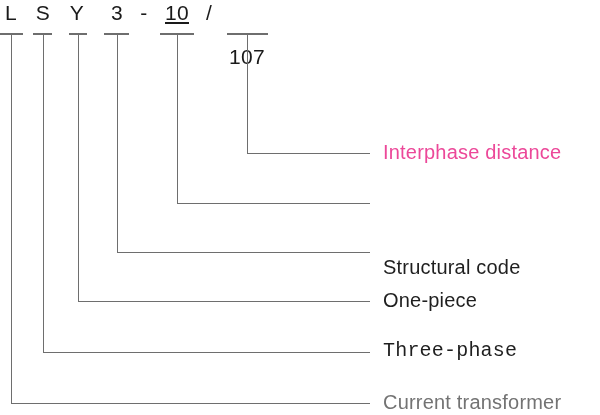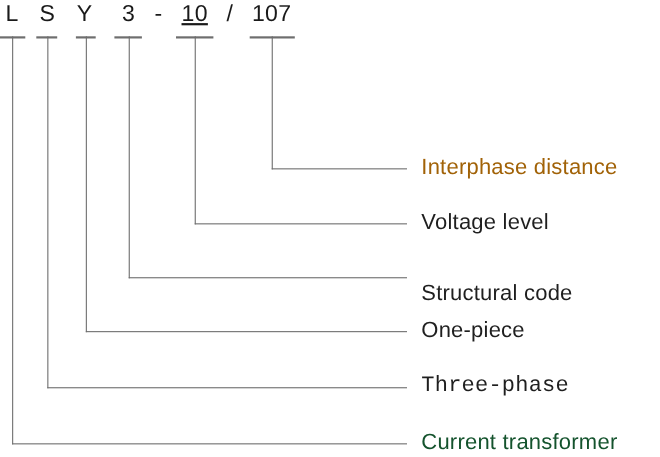--- a/index.html
+++ b/index.html
@@ -49,32 +49,31 @@
 <body>
 
 <div class="canvas" style="background: rgb(255, 255, 255);">
     <div class="code-char" style="left: 11px; color: rgb(26, 26, 26);">L</div>
     <div class="code-char" style="left: 43px; color: rgb(26, 26, 26);">S</div>
     <div class="code-char" style="left: 77px; color: rgb(26, 26, 26);">Y</div>
     <div class="code-char" style="left: 117px; color: rgb(26, 26, 26);">3</div>
     <div class="code-char" style="left: 144px; color: rgb(26, 26, 26);">-</div>
     <div class="code-char" style="left: 177px; color: rgb(26, 26, 26); text-decoration: underline;">10</div>
     <div class="code-char" style="left: 209px; color: rgb(26, 26, 26);">/</div>
-    <div class="code-char" style="left: 247px; color: rgb(26, 26, 26);">107</div>
+    <div class="code-char" style="left: 247px; color: rgb(26, 26, 26); margin-top: 44px;">107</div>
     <div class="cap" style="left: 226.5px; top: 33px; width: 41px; background: rgb(110, 110, 110);"></div>
     <div class="leader" style="left: 247px; top: 33px; width: 123px; height: 121px; border-color: rgb(110, 110, 110);"></div>
-    <div class="leader-label" style="left: 383px; top: 139px; color: #a16207;">Interphase distance</div>
+    <div class="leader-label" style="left: 383px; top: 139px; color: #ec4899;">Interphase distance</div>
     <div class="cap" style="left: 159.5px; top: 33px; width: 34px; background: rgb(110, 110, 110);"></div>
     <div class="leader" style="left: 176.5px; top: 33px; width: 193.5px; height: 171px; border-color: rgb(110, 110, 110);"></div>
-    <div class="leader-label" style="left: 383px; top: 189px; color: rgb(31, 31, 31);">Voltage level</div>
     <div class="cap" style="left: 104px; top: 33px; width: 25px; background: rgb(110, 110, 110);"></div>
     <div class="leader" style="left: 116.5px; top: 33px; width: 253.5px; height: 220px; border-color: rgb(110, 110, 110);"></div>
     <div class="leader-label" style="left: 383px; top: 254px; color: rgb(31, 31, 31);">Structural code</div>
     <div class="cap" style="left: 68.5px; top: 33px; width: 18px; background: rgb(110, 110, 110);"></div>
     <div class="leader" style="left: 77.5px; top: 33px; width: 292.5px; height: 269px; border-color: rgb(110, 110, 110);"></div>
     <div class="leader-label" style="left: 383px; top: 287px; color: rgb(31, 31, 31);">One-piece</div>
     <div class="cap" style="left: 33px; top: 33px; width: 19px; background: rgb(110, 110, 110);"></div>
     <div class="leader" style="left: 42.5px; top: 33px; width: 327.5px; height: 320px; border-color: rgb(110, 110, 110);"></div>
     <div class="leader-label" style="left: 383px; top: 338px; color: rgb(31, 31, 31); font-family: Liberation Mono, monospace;">Three-phase</div>
     <div class="cap" style="left: -1.5px; top: 33px; width: 24px; background: rgb(110, 110, 110);"></div>
     <div class="leader" style="left: 10.5px; top: 33px; width: 359.5px; height: 371px; border-color: rgb(110, 110, 110);"></div>
-    <div class="leader-label" style="left: 383px; top: 389px; color: #14532d;">Current transformer</div>
+    <div class="leader-label" style="left: 383px; top: 389px; color: #737373;">Current transformer</div>
   </div>
 
 </body></html>

